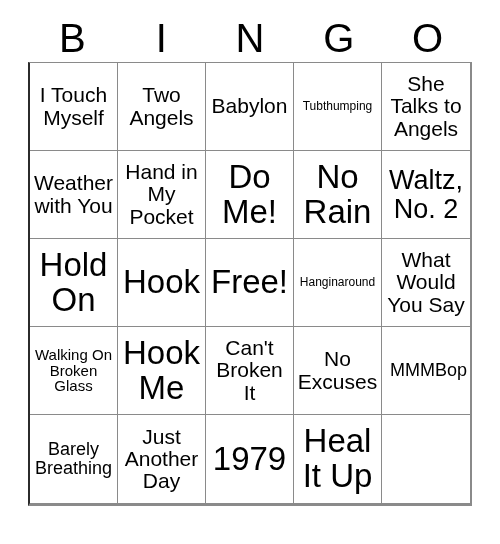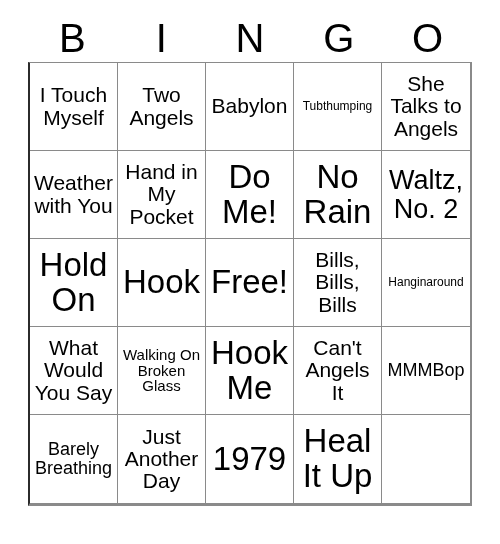--- a/index.html
+++ b/index.html
@@ -58,20 +58,21 @@
     align-items: center;
     justify-content: center;
     text-align: center;
     padding: 2px 3px;
     box-sizing: border-box;
     background: #ffffff;
     overflow: hidden;
   }
   .bingo-cell:nth-child(5n) {
     border-right: none;
+    justify-content: flex-end;
   }
   .bingo-cell:nth-child(n+21) {
     border-bottom: none;
   }
   .cell-text {
     display: block;
     line-height: 1.06;
     font-weight: 400;
     color: #000000;
     word-wrap: break-word;
@@ -135,37 +136,37 @@
     <div class="bingo-cell">
         <span class="cell-text" data-size="xl">Hold On</span>
       </div>
     <div class="bingo-cell">
         <span class="cell-text" data-size="xl">Hook</span>
       </div>
     <div class="bingo-cell">
         <span class="cell-text" data-size="xl">Free!</span>
       </div>
     <div class="bingo-cell">
-        <span class="cell-text" data-size="md">Bills, Bills, Bills</span>
-      </div>
-    <div class="bingo-cell">
         <span class="cell-text" data-size="xxs">Hanginaround</span>
       </div>
 
     <div class="bingo-cell">
         <span class="cell-text" data-size="md">What Would You Say</span>
       </div>
     <div class="bingo-cell">
         <span class="cell-text" data-size="xs">Walking On Broken Glass</span>
       </div>
     <div class="bingo-cell">
         <span class="cell-text" data-size="xl">Hook Me</span>
       </div>
     <div class="bingo-cell">
-        <span class="cell-text" data-size="md">Can't Angels It</span>
+        <span class="cell-text" data-size="md">Can't Broken It</span>
+      </div>
+    <div class="bingo-cell">
+        <span class="cell-text" data-size="md">No Excuses</span>
       </div>
 
     <div class="bingo-cell">
         <span class="cell-text" data-size="sm">MMMBop</span>
       </div>
     <div class="bingo-cell">
         <span class="cell-text" data-size="sm">Barely Breathing</span>
       </div>
     <div class="bingo-cell">
         <span class="cell-text" data-size="md">Just Another Day</span>

